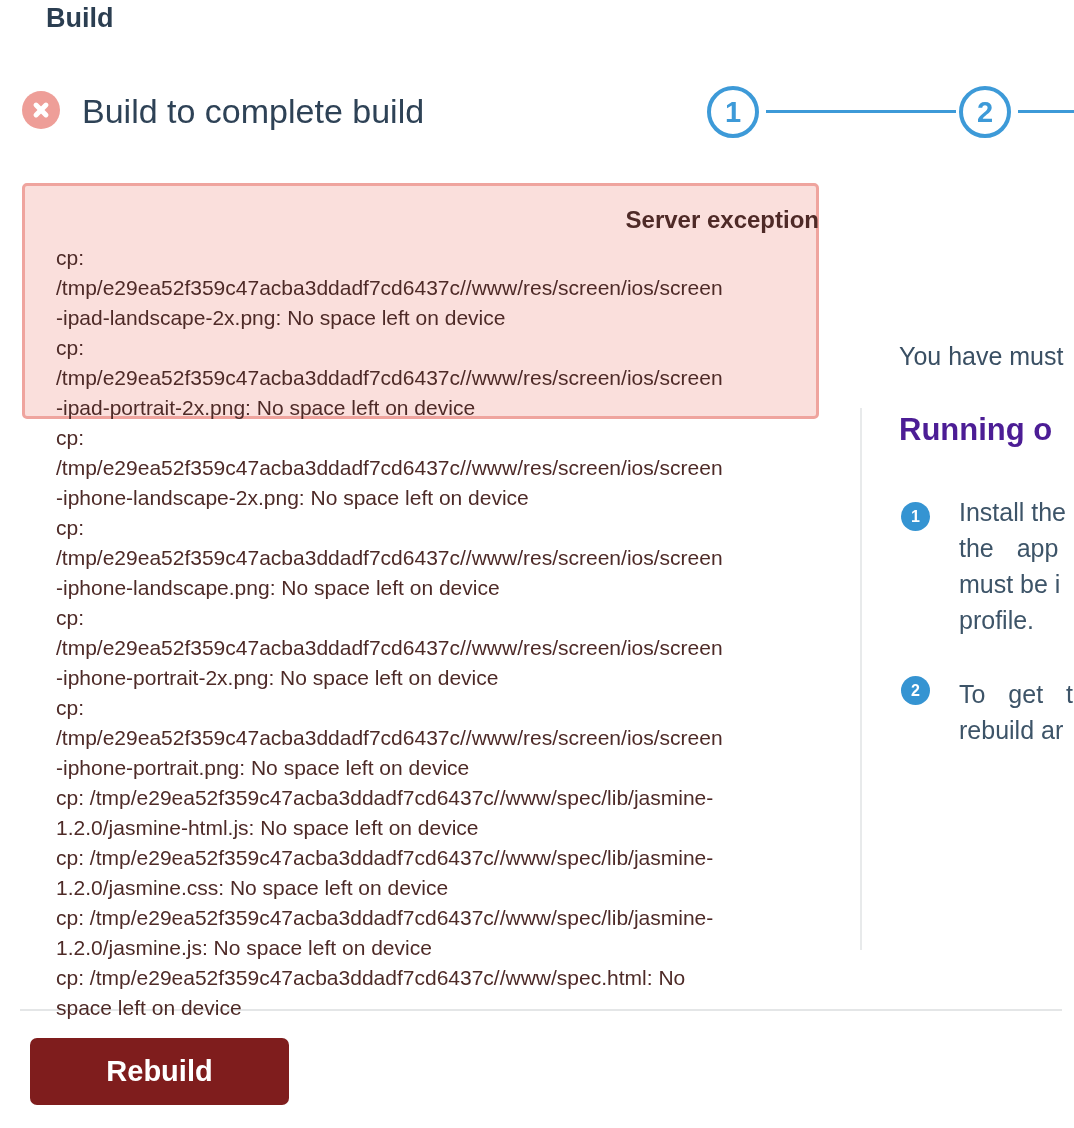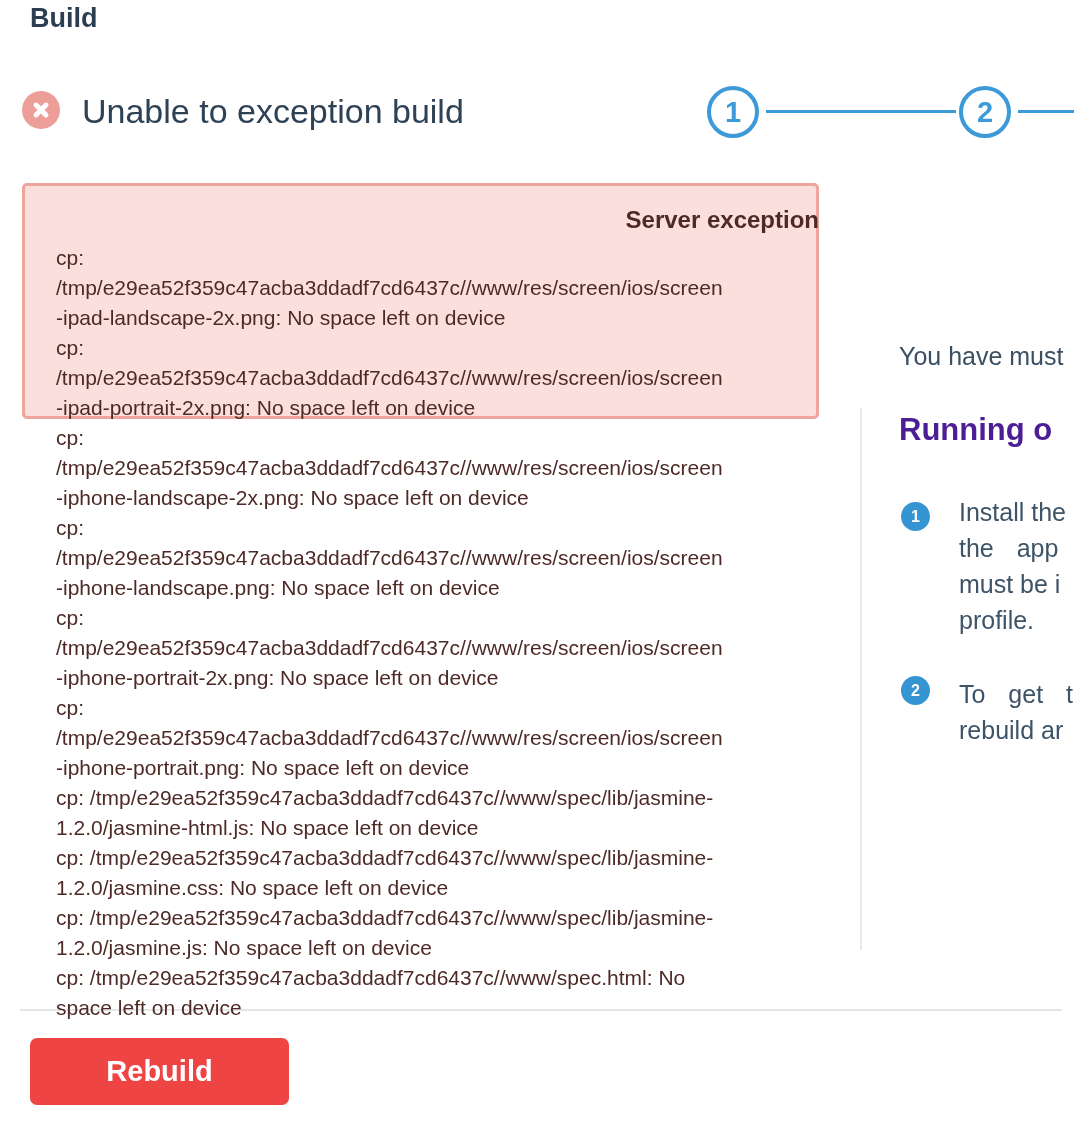--- a/index.html
+++ b/index.html
@@ -8,21 +8,21 @@
     position: relative;
     overflow: hidden;
     background: #ffffff;
     font-family: "Liberation Sans", "DejaVu Sans", sans-serif;
     color: #2e4154;
   }
   .page { position: absolute; inset: 0; }
 
   
   .page-title {
-    position: absolute; left: 30px; top: 0px;
+    position: absolute; left: 46px; top: 0px;
     font-size: 27px; line-height: 36px; font-weight: 700; color: #2b3e51;
   }
 
   
   .err-icon {
     position: absolute; left: 22px; top: 91px;
     width: 38px; height: 38px; border-radius: 50%;
     background: #ee9e98;
   }
   .err-icon i {
@@ -77,21 +77,21 @@
   }
   .v-divider {
     position: absolute; left: 860px; top: 408px; width: 2px; height: 542px;
     background: #e8eaeb;
   }
 
   
   .rebuild {
     position: absolute; left: 30px; top: 1038px;
     width: 259px; height: 67px; border: none; border-radius: 7px;
-    background: #ef4444; color: #ffffff;
+    background: #7f1d1d; color: #ffffff;
     font-family: "Liberation Sans", "DejaVu Sans", sans-serif;
     font-size: 29px; font-weight: 700; cursor: pointer; z-index: 3;
   }
 
   
   .right-panel { position: absolute; left: 899px; top: 0; width: 420px; }
   .rp-intro {
     position: absolute; left: 0; top: 339px;
     font-size: 25px; line-height: 34px; color: #3a4f63; white-space: nowrap;
   }
@@ -122,21 +122,21 @@
 <body>
 
 <div class="page">
 
   <h1 class="page-title">Build</h1>
 
   <span class="err-icon">
       <i class="b1"></i>
       <i class="b2"></i>
     </span>
-  <span class="status-title">Unable to exception build</span>
+  <span class="status-title">Build to complete build</span>
 
   <div>
     <div class="step-circle c1">1</div>
     <div class="connector con1"></div>
     <div class="step-circle c2">2</div>
     <div class="connector con2"></div>
   </div>
 
   <div class="error-region">
     <div class="error-panel-bg"></div>

